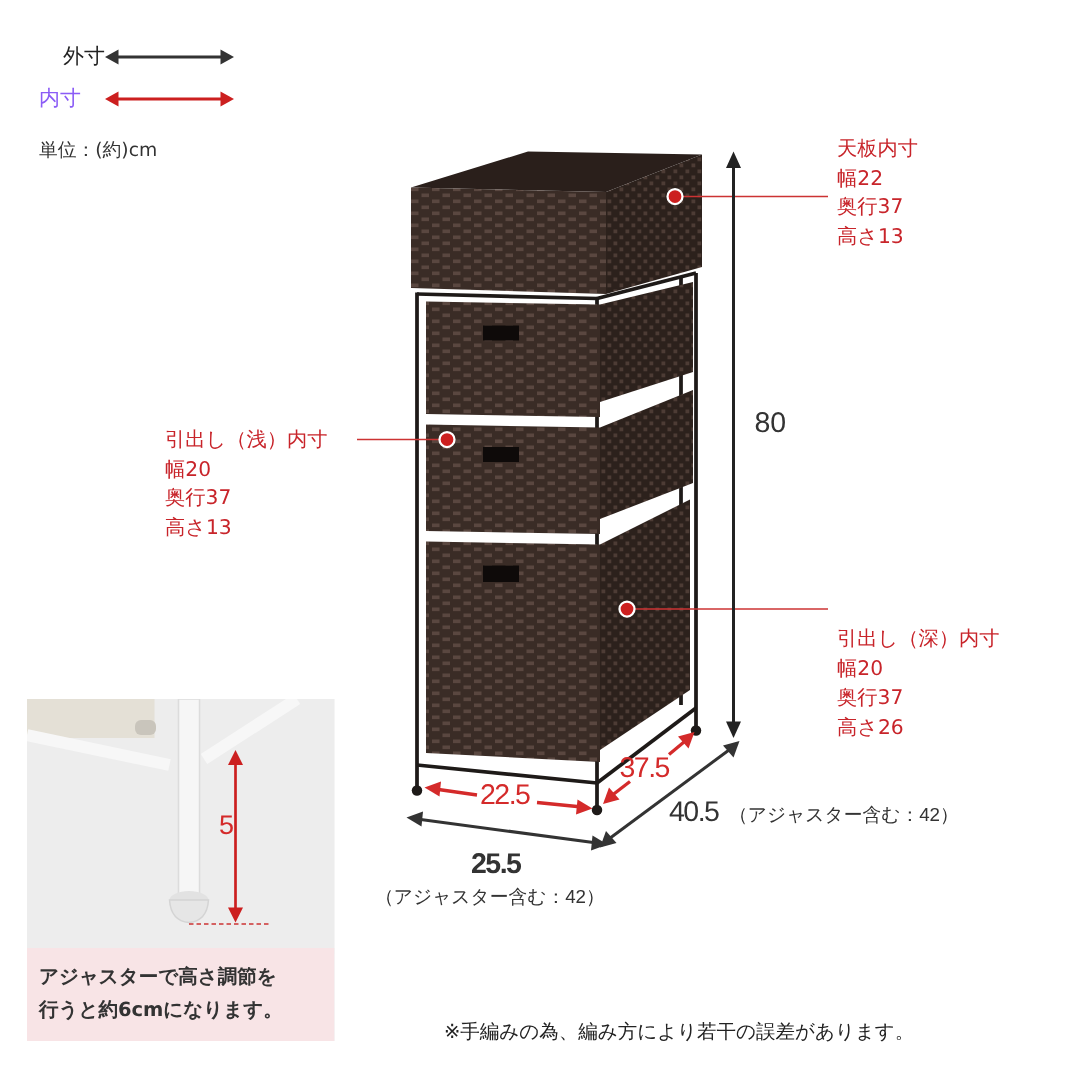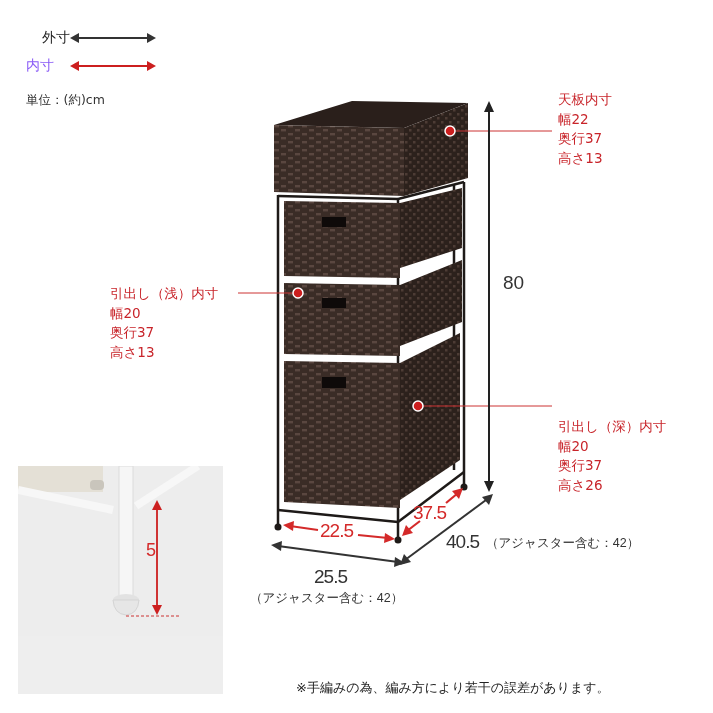--- a/index.html
+++ b/index.html
@@ -155,21 +155,21 @@
 <div class="label-block" style="left:558px; top:397px;margin-top:20px;">
   <div>引出し（深）内寸</div>
   <div>幅20</div>
   <div>奥行37</div>
   <div>高さ26</div>
 </div>
 
 <div class="dim" style="left:503px; top:272px; font-size:19px;">80</div>
 <div class="dim dim-red" style="left:320px; top:520px; font-size:19px; letter-spacing:-1px;">22.5</div>
 <div class="dim dim-red" style="left:413px; top:502px; font-size:19px; letter-spacing:-1px;">37.5</div>
-<div class="dim" style="left:314px; top:566px; font-size:19px; letter-spacing:-1px;">25.5</div>
+<div class="dim" style="left:314px; top:566px; font-size:19px; letter-spacing:-1px;font-weight:bold;">25.5</div>
 <div class="dim" style="left:250px; top:590px; font-size:12.5px;">（アジャスター含む：42）</div>
 <div class="dim" style="left:446px; top:531px; font-size:19px; letter-spacing:-1px;">40.5</div>
 <div class="dim" style="left:486px; top:535px; font-size:12.5px;">（アジャスター含む：42）</div>
 
 <div class="inset">
   <svg width="205" height="170">
     <rect x="0" y="0" width="205" height="170" fill="#ededed"></rect>
 
     <rect x="0" y="0" width="85" height="26" fill="#e4e0d6"></rect>
     <rect x="72" y="14" width="14" height="10" rx="4" fill="#c9c5bc"></rect>
@@ -181,15 +181,19 @@
 
     <ellipse cx="108" cy="134" rx="13" ry="6" fill="#e2e2e2"></ellipse>
     <path d="M95,134 Q96,148 108,149 Q120,148 121,134 Z" fill="#e6e6e6" stroke="#d4d4d4"></path>
 
     <line x1="139" y1="40" x2="139" y2="144" stroke="#cc1f1f" stroke-width="1.8"></line>
     <polygon points="139,34 134,44 144,44" fill="#cc1f1f"></polygon>
     <polygon points="139,149 134,139 144,139" fill="#cc1f1f"></polygon>
     <line x1="108" y1="150" x2="162" y2="150" stroke="#cc3333" stroke-width="1" stroke-dasharray="3,2"></line>
   </svg>
   <div class="abs dim-red" style="left:128px; top:74px; font-size:18px; font-family:'Liberation Sans', sans-serif;">5</div>
+  <div class="inset-caption">
+    <div>アジャスターで高さ調節を</div>
+    <div>行うと約6cmになります。</div>
+  </div>
 </div>
 
 <div class="note">※手編みの為、編み方により若干の誤差があります。</div>
 
 </body></html>

